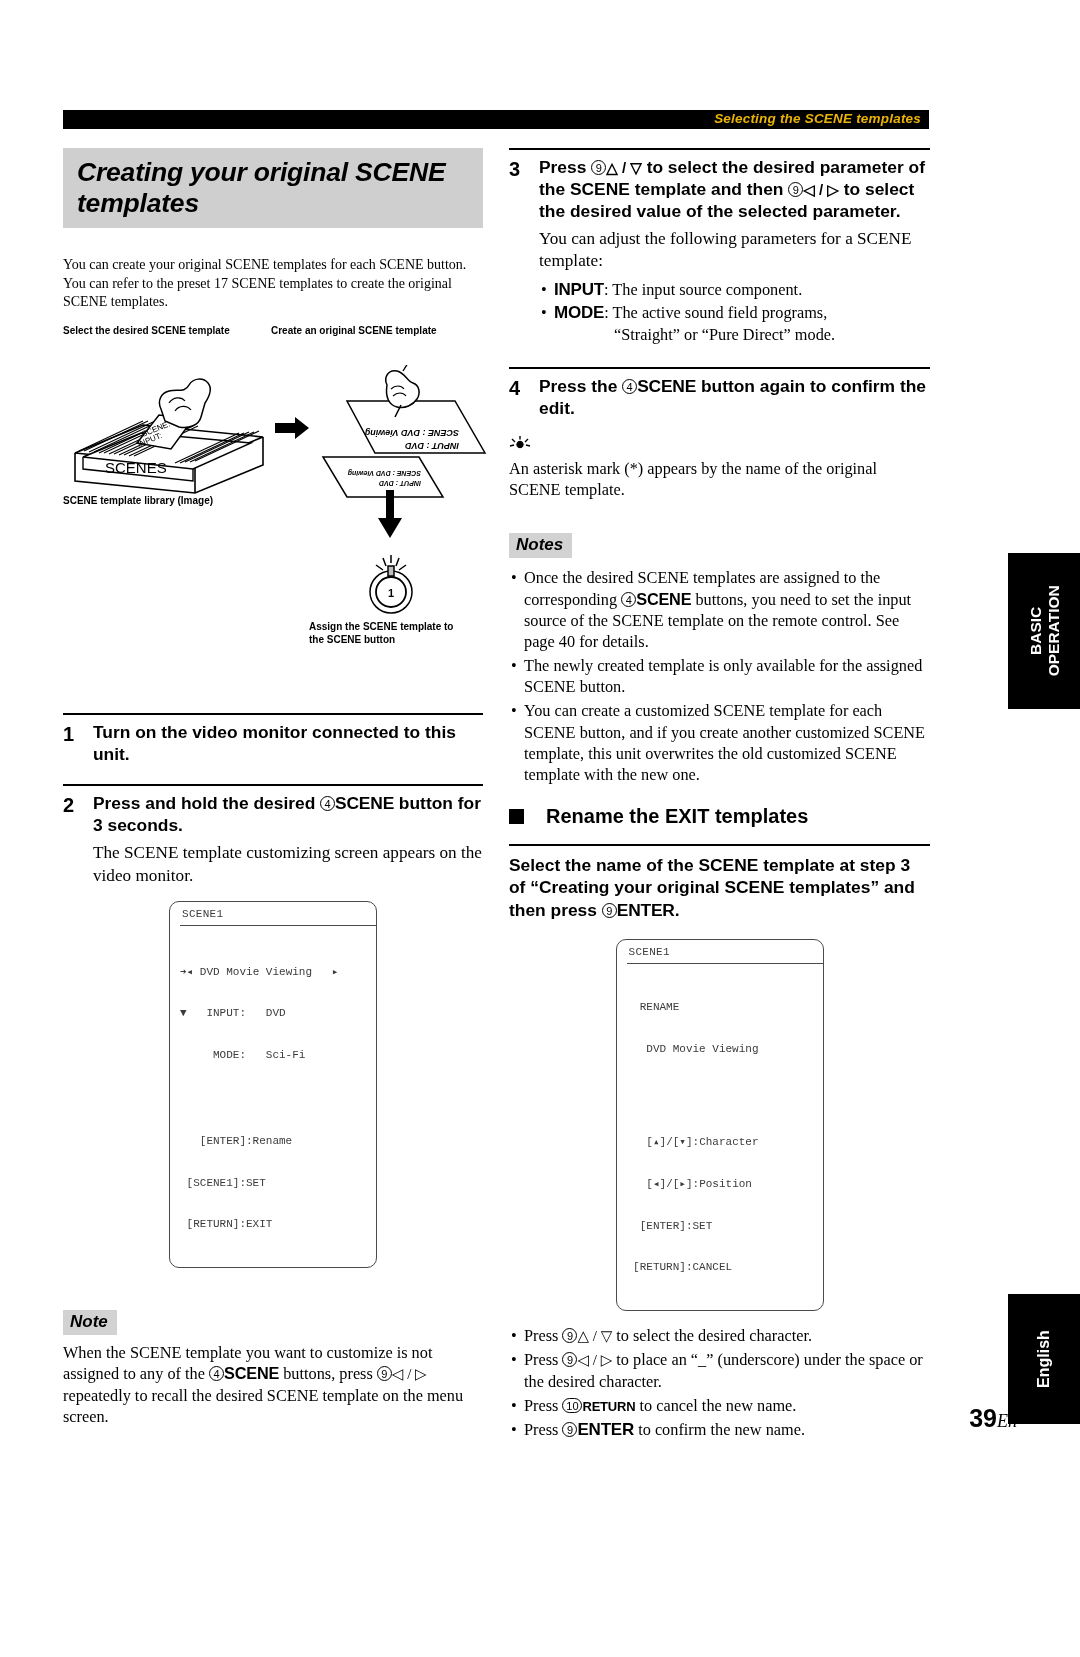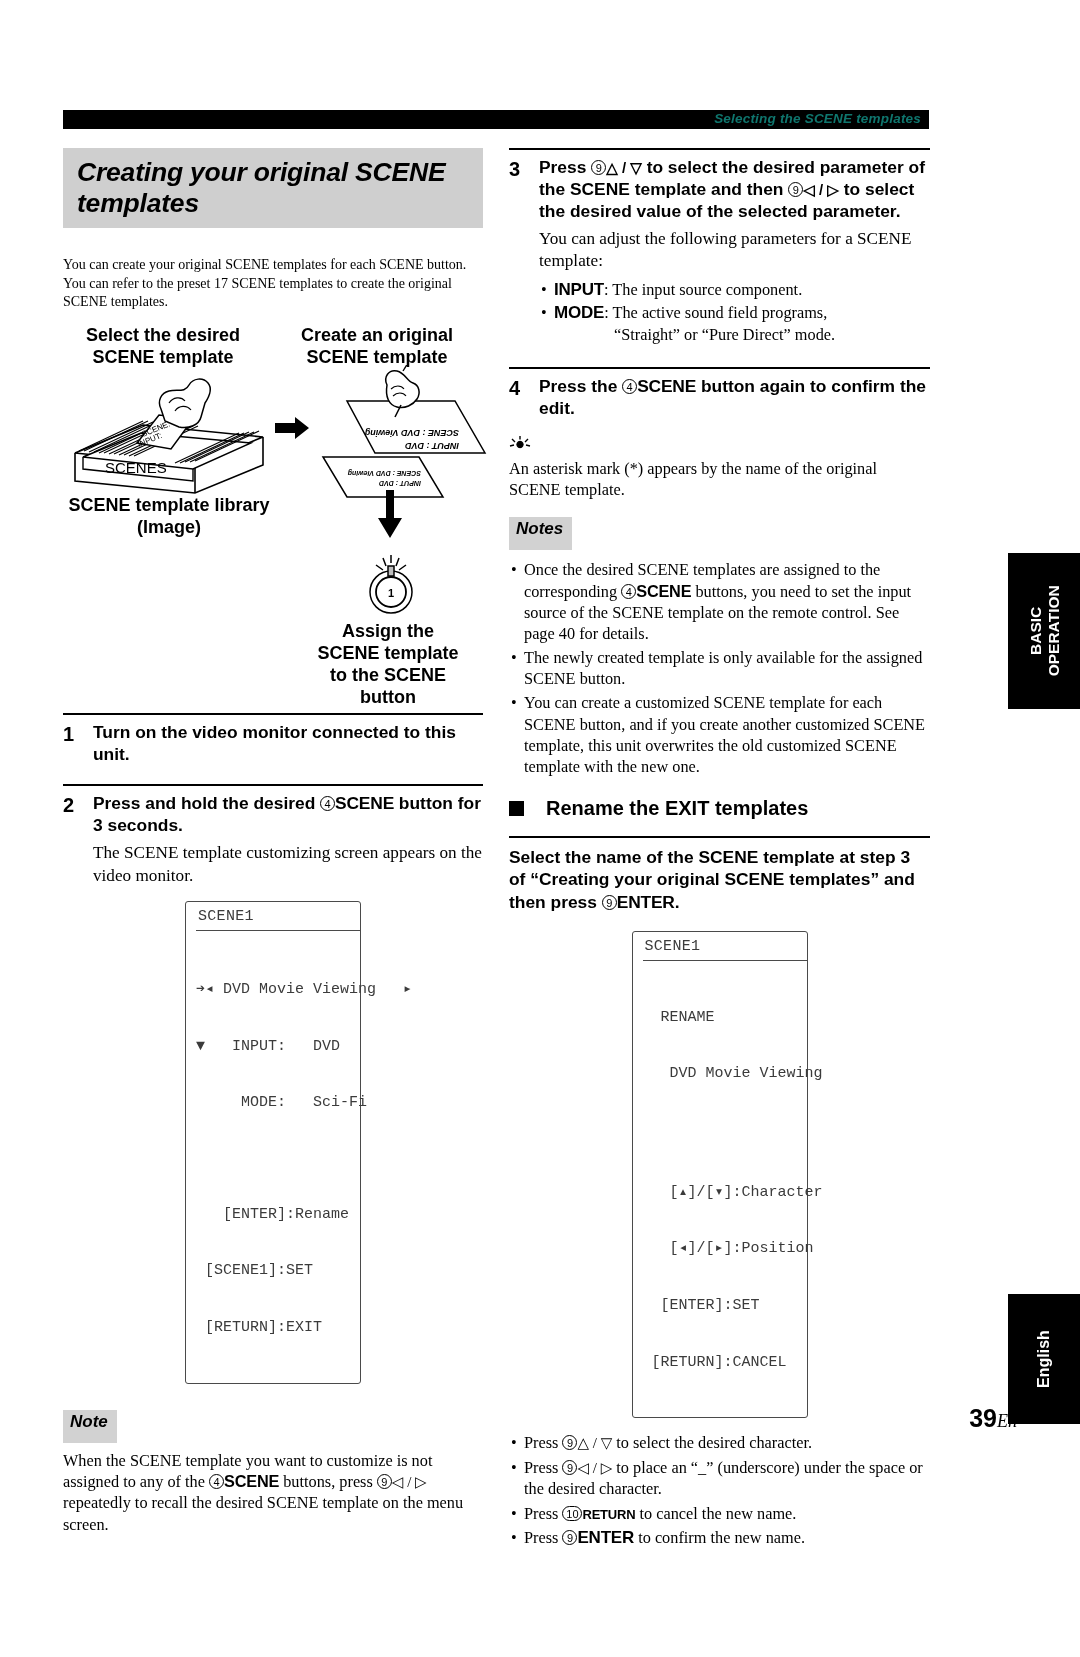--- a/index.html
+++ b/index.html
@@ -14,21 +14,21 @@
   }
   .page { position:relative; width:1080px; height:1657px; }
 
   
   .hdr-bar {
     position:absolute; left:63px; top:110px; width:866px; height:19px;
     background:#000;
   }
   .hdr-bar .hdr-text {
     position:absolute; right:8px; top:1px;
-    color:#0f766e; font-family:"Liberation Sans", sans-serif;
+    color:#eab308; font-family:"Liberation Sans", sans-serif;
     font-weight:bold; font-style:italic; font-size:13.5px; letter-spacing:.2px;
   }
 
   
   .col-left  { position:absolute; left:63px;  top:148px; width:420px; }
   .col-right { position:absolute; left:509px; top:148px; width:421px; }
 
   
   .sect-title {
     background:#cfcfcf;
@@ -40,23 +40,23 @@
   }
 
   .body-p {
     font-size:14px; line-height:1.31; margin-top:28px;
     text-align:left;
   }
 
   
   .diagram { position:relative; width:420px; height:370px; margin-top:14px; }
   .dg-label {
-    position:absolute; text-align:center;
-    font-family:"Liberation Sans", sans-serif; font-weight:bold;
-    font-size:18px; line-height:1.22;
+    position:absolute; text-align:left;
+    font-family:"Liberation Sans", sans-serif; font-weight:bold;
+    font-size:10px; line-height:1.22;
   }
   .dg-art { position:absolute; }
 
   
   .step { margin-top:18px; }
   .step .rule { border-top:2.2px solid #000; margin-bottom:7px; }
   .step-row { display:flex; align-items:flex-start; }
   .step-num {
     font-family:"Liberation Sans", sans-serif; font-weight:bold;
     font-size:20px; width:30px; flex:0 0 30px; line-height:1.22;
@@ -72,36 +72,36 @@
     display:inline-block; width:15px; height:15px; line-height:14px;
     border:1.3px solid #000; border-radius:50%;
     font-family:"Liberation Sans", sans-serif; font-weight:normal;
     font-size:11px; text-align:center; vertical-align:1px;
   }
   .kb { font-family:"Liberation Sans", sans-serif; font-weight:bold; letter-spacing:-.2px; }
   .arw { font-size:15px; vertical-align:0px; }
 
   
   .osd {
-    border:1.6px solid #4a4a4a; border-radius:3px;
-    width:176px; background:#fff; position:relative;
+    border:1.6px solid #4a4a4a; border-radius:10px;
+    width:208px; background:#fff; position:relative;
     font-family:"Liberation Mono", monospace;
-    font-size:15px; color:#3b3b3b; line-height:1.26;
+    font-size:11px; color:#3b3b3b; line-height:1.26;
     padding:6px 0 7px 0;
   }
   .osd .ttl { padding-left:12px; letter-spacing:.3px; }
   .osd .sep { border-top:1.3px solid #4a4a4a; margin:3px 0 0 10px; }
   .osd .inner { padding:0 0 0 10px; white-space:pre; }
   .osd-wrap { display:flex; justify-content:center; margin-top:14px; }
 
   
   .note-tag {
     display:inline-block; background:#d2d2d2;
     font-family:"Liberation Sans", sans-serif; font-weight:bold; font-style:italic;
-    font-size:17px; padding:2px 9px 11px 7px;
+    font-size:17px; padding:2px 9px 3px 7px;margin-top:16px;
   }
   .note-body { font-size:16.3px; line-height:1.3; margin-top:7px; }
   ul.bul { margin:6px 0 0 0; padding:0; list-style:none; }
   ul.bul li {
     font-size:16.3px; line-height:1.3; position:relative;
     padding-left:15px; margin-bottom:1px;
   }
   ul.bul li:before {
     content:"\2022"; position:absolute; left:2px; top:0;
   }

